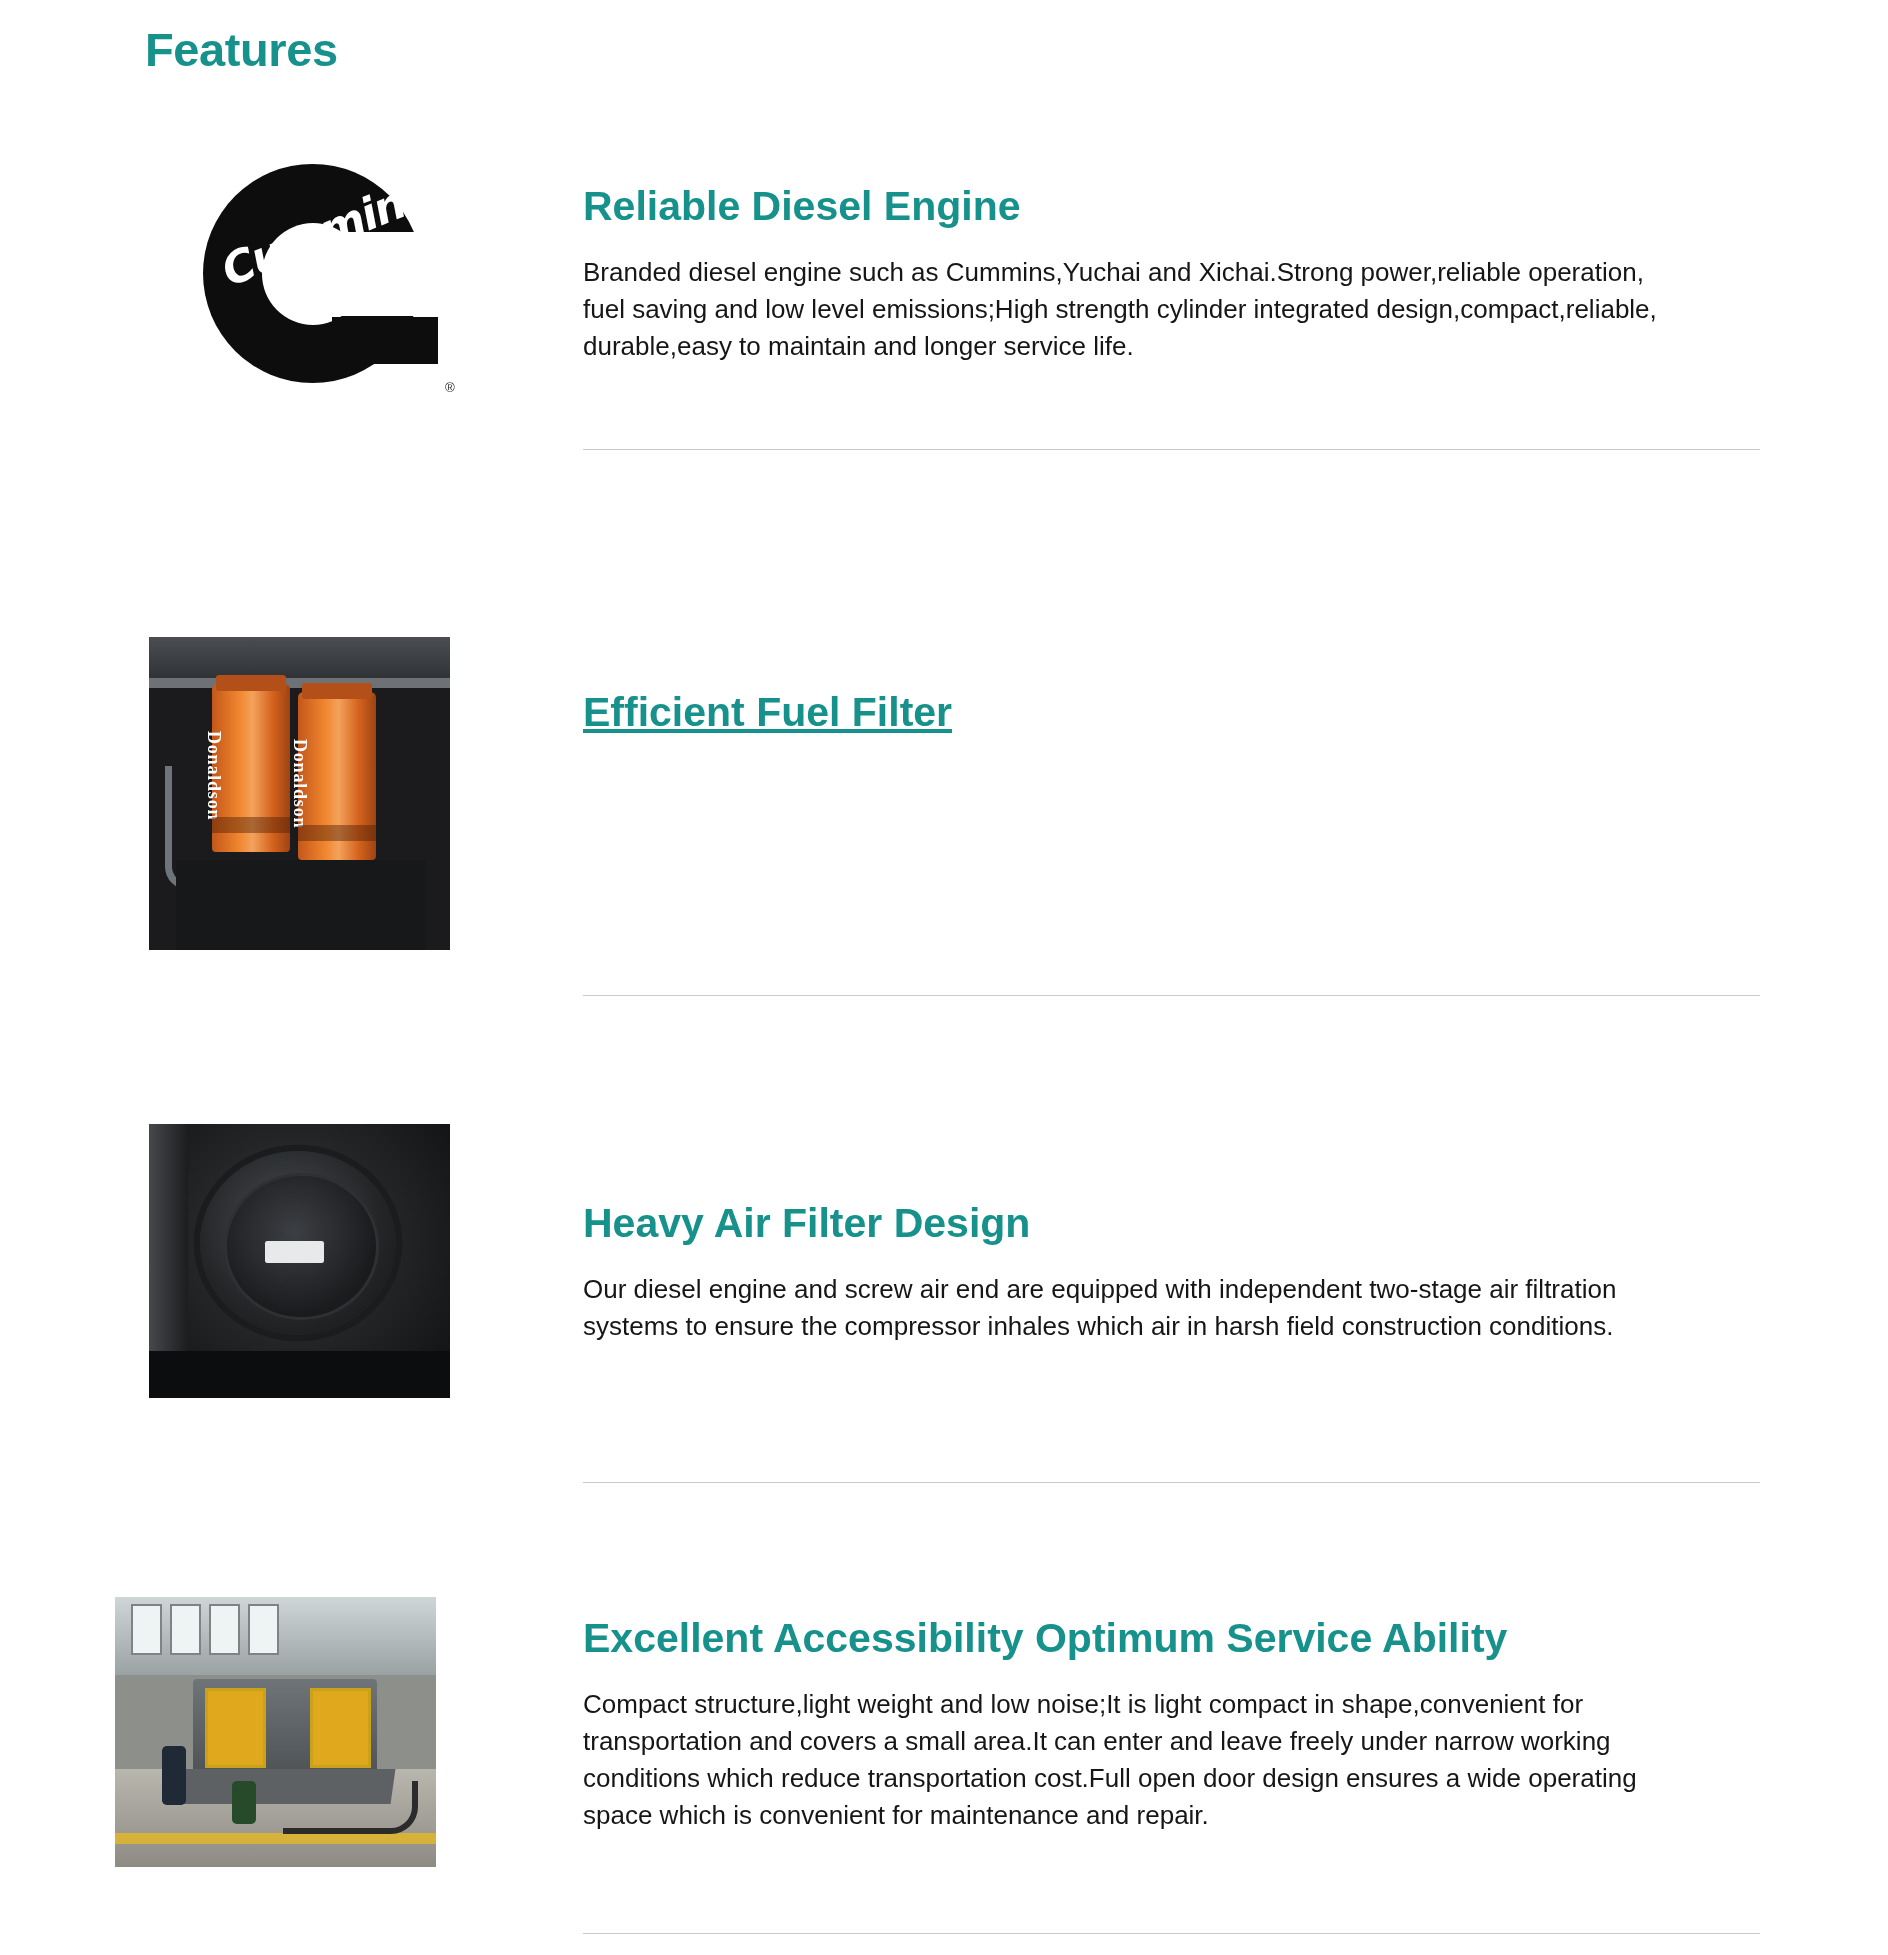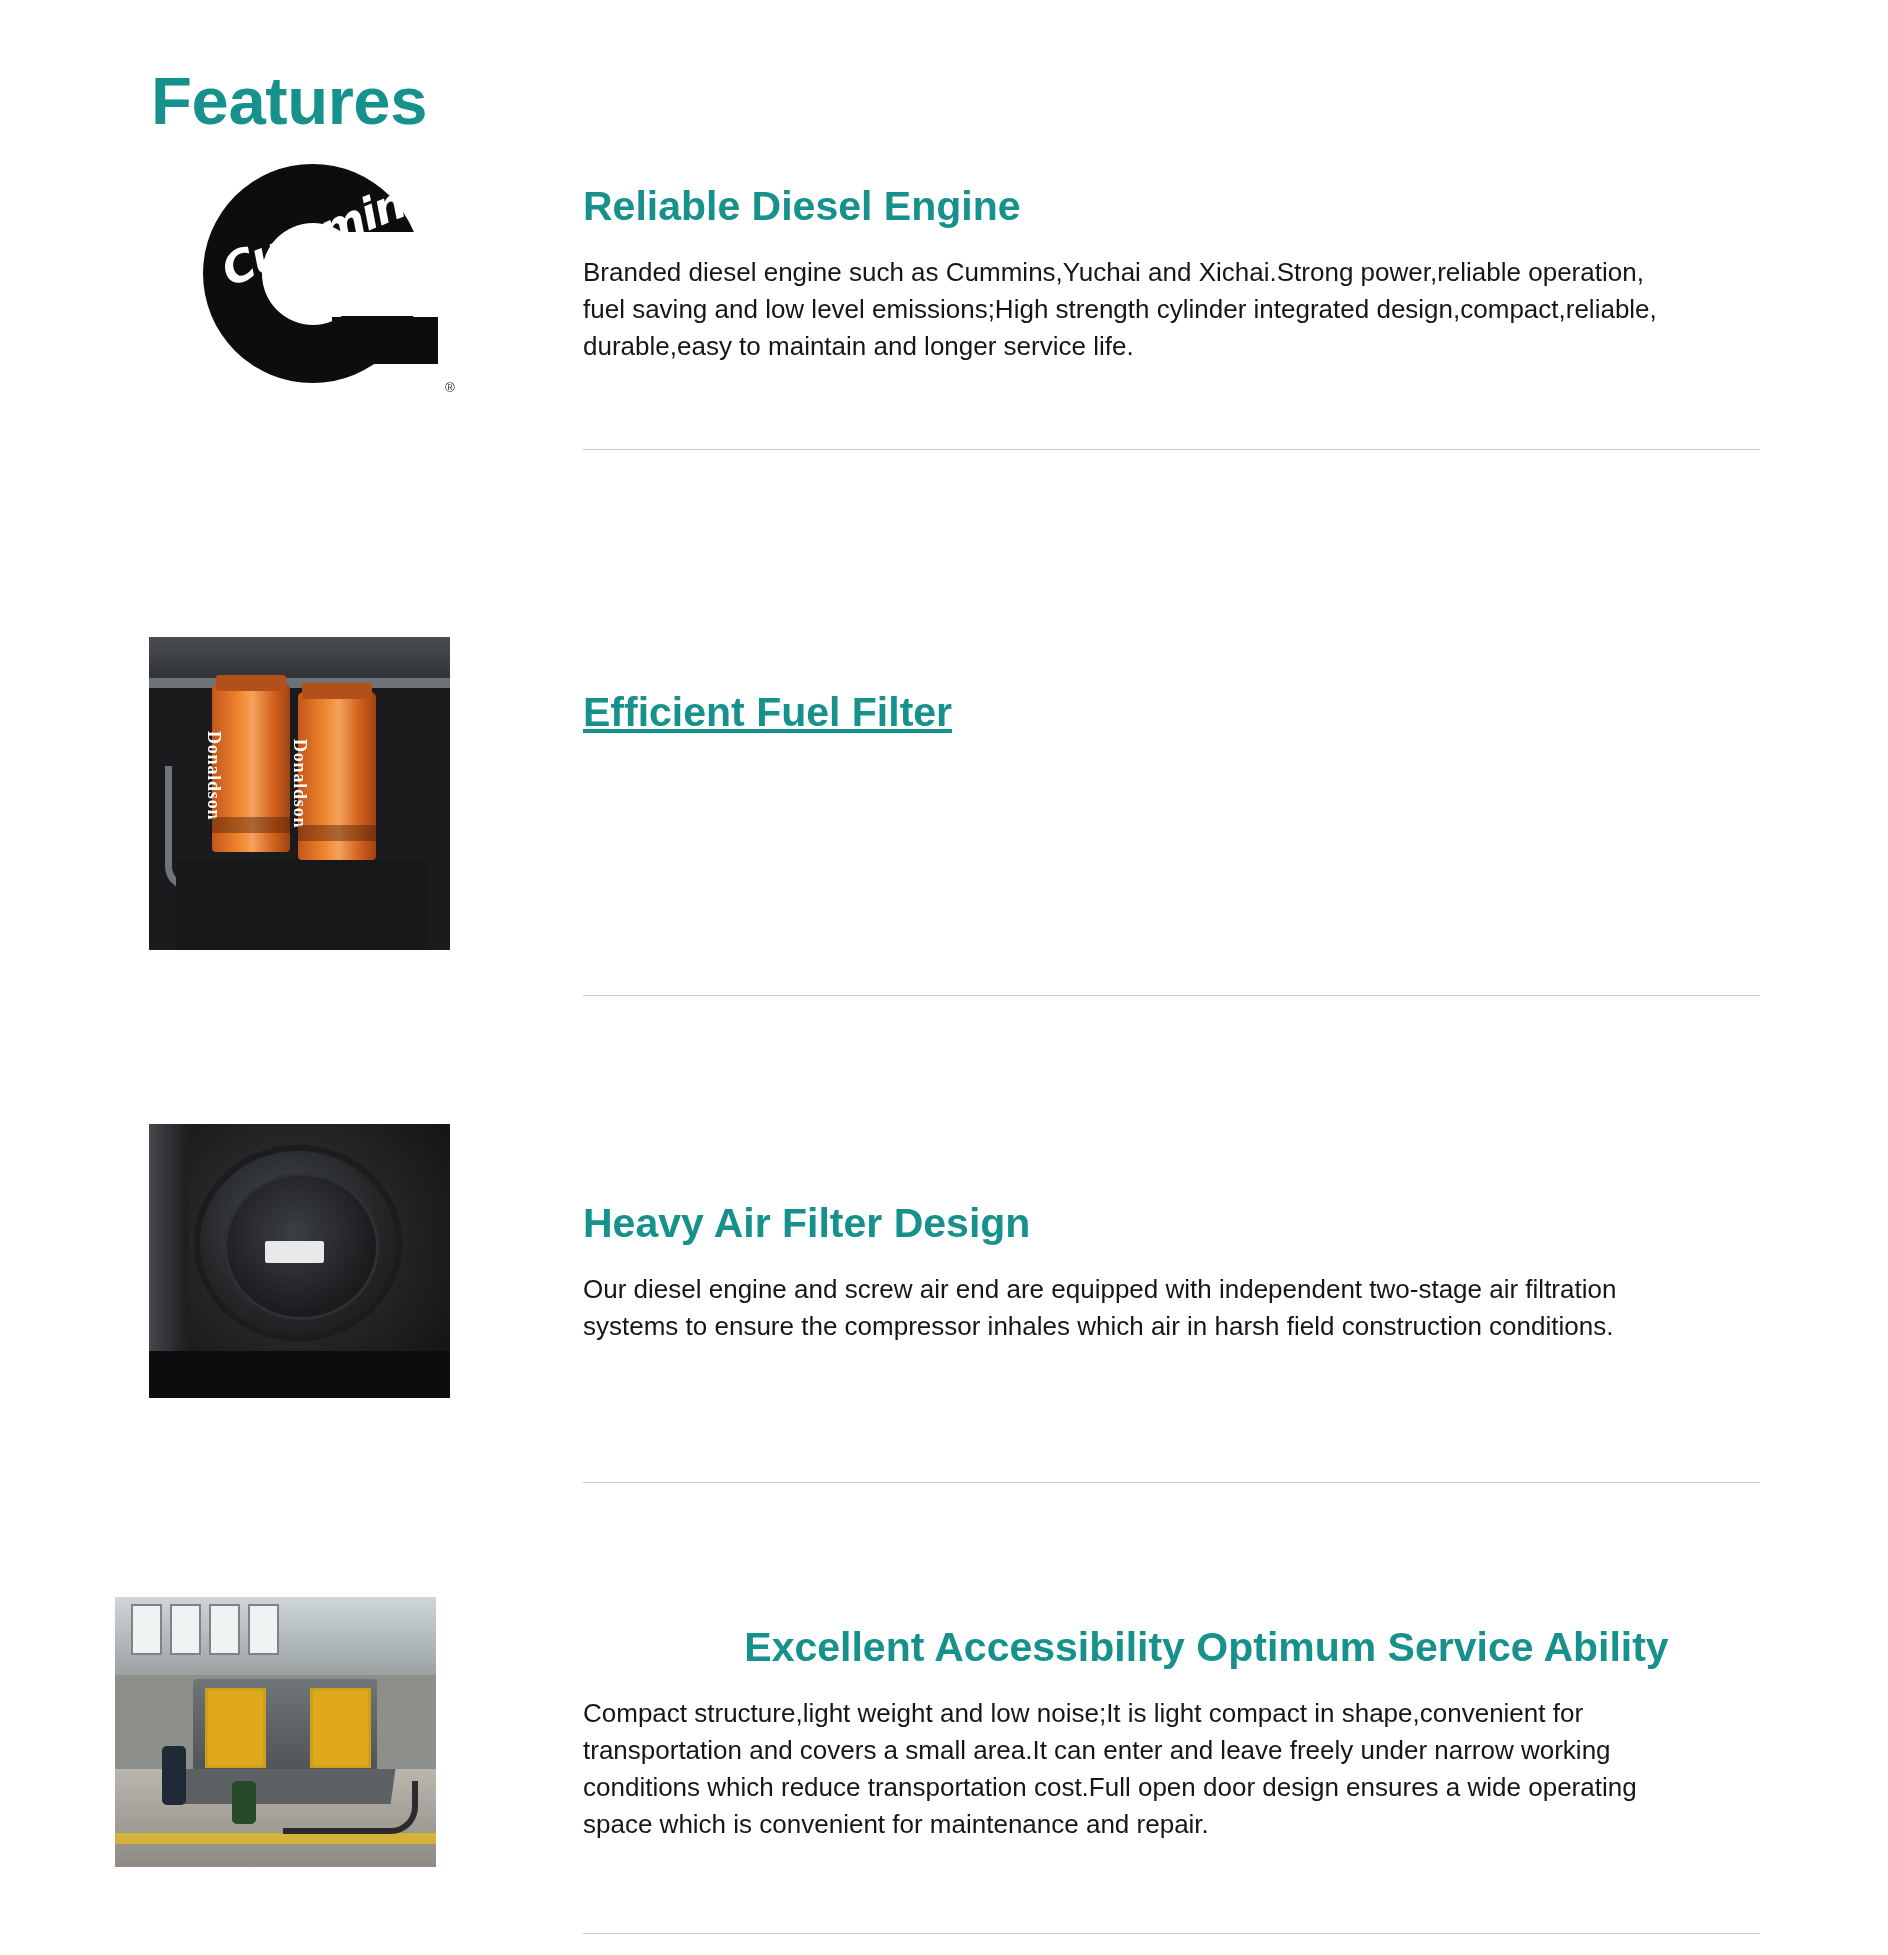--- a/index.html
+++ b/index.html
@@ -19,28 +19,27 @@
   .page {
     position: relative;
     width: 1889px;
     height: 2369px;
     box-sizing: border-box;
     padding: 0;
   }
 
   .page-title {
     position: absolute;
-    left: 151px;
+    left: 145px;
     top: 23.5px;
-    font-size: 67px;
+    font-size: 47px;
     font-weight: bold;
     color: #16918b;
     letter-spacing: -0.4px;
     line-height: 1.1;
-    margin-top: 40px;
   }
 
   .features-list {
     position: absolute;
     left: 0;
     top: 156px;
     width: 1889px;
   }
 
   .feature {
@@ -406,21 +405,21 @@
               <div class="door"></div>
               <div class="door2"></div>
             </div>
             <div class="skid"></div>
             <div class="person" style="left:47px; top:149px; background:#1f2a36;"></div>
             <div class="person" style="left:117px; top:184px; height:43px; background:#274a2a;"></div>
             <div class="hose"></div>
           </div>
         </div>
         <div class="text-col">
-          <div class="feature-title" style="margin-top:27px;text-align:center;">Excellent Accessibility Optimum Service Ability</div>
+          <div class="feature-title" style="margin-top:18px;">Excellent Accessibility Optimum Service Ability</div>
           <div class="feature-body">Compact structure,light weight and low noise;It is light compact in shape,convenient for
 transportation and covers a small area.It can enter and leave freely under narrow working
 conditions which reduce transportation cost.Full open door design ensures a wide operating
 space which is convenient for maintenance and repair.</div>
         </div>
       </div>
       <div class="divider" style="margin-top:66px;"></div>
     </div>
 
   </div>

